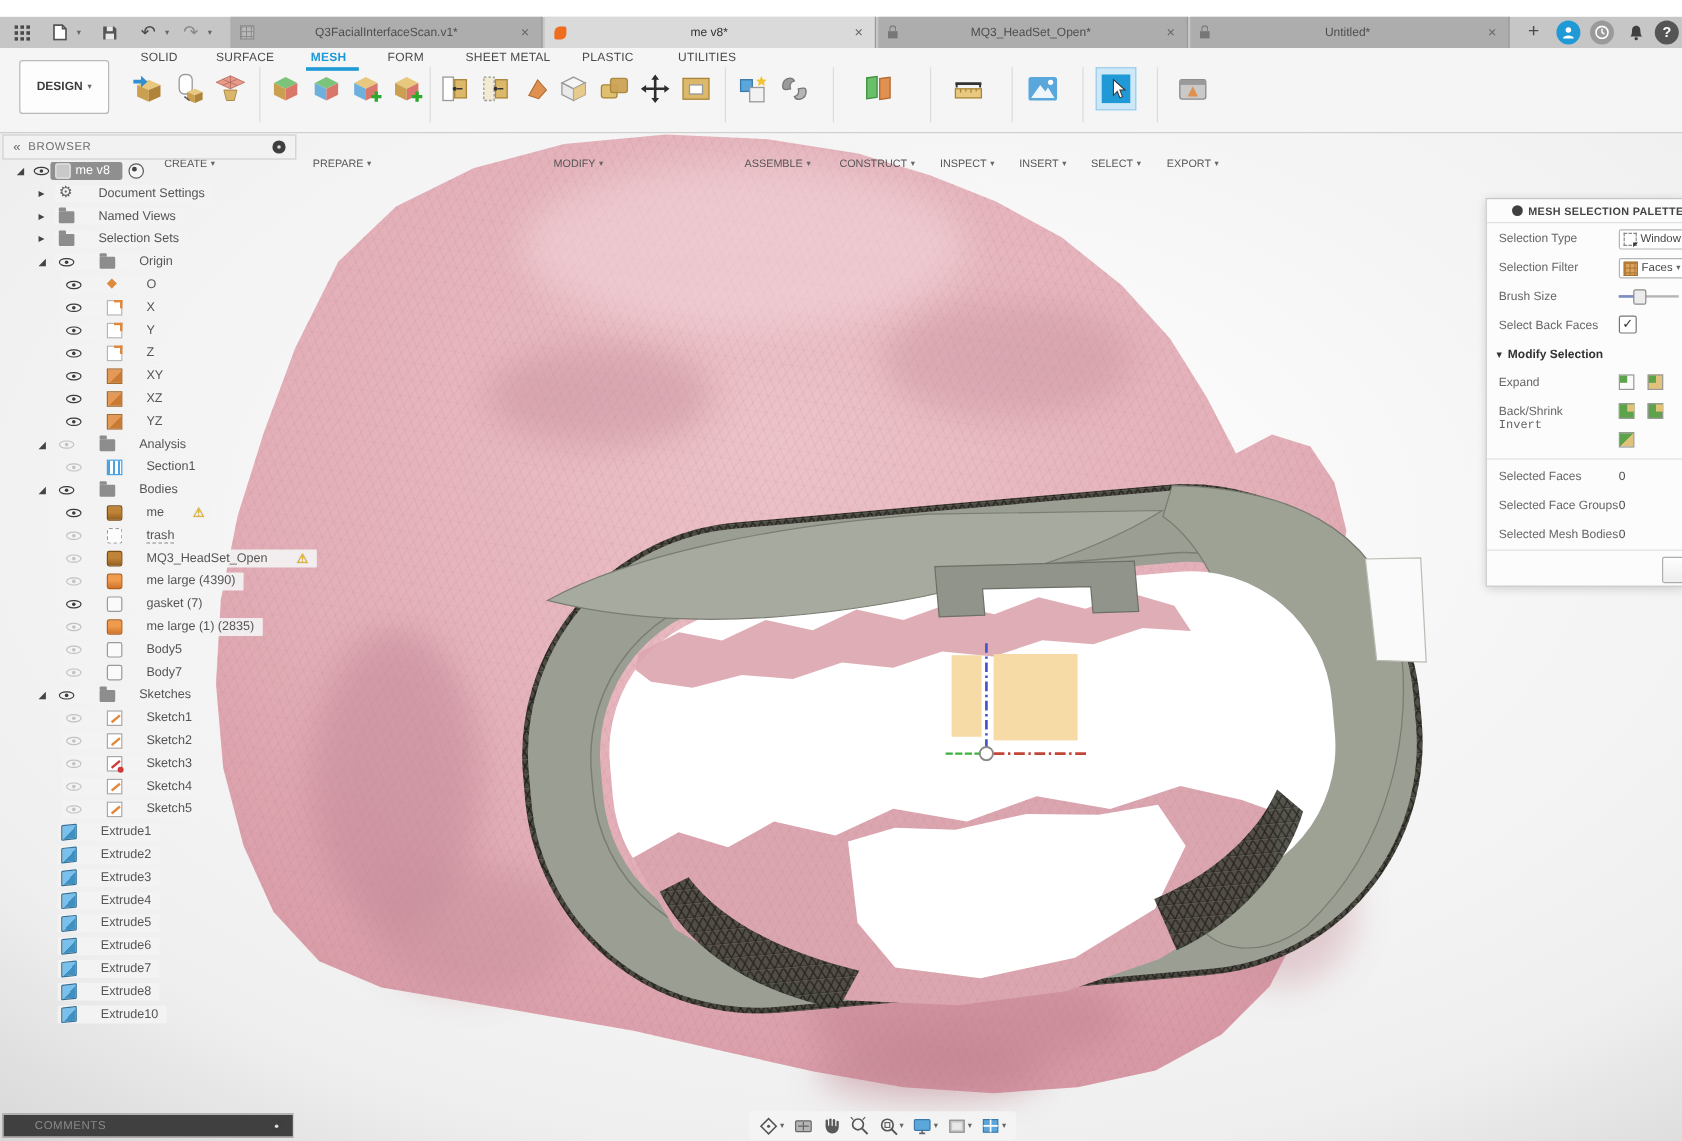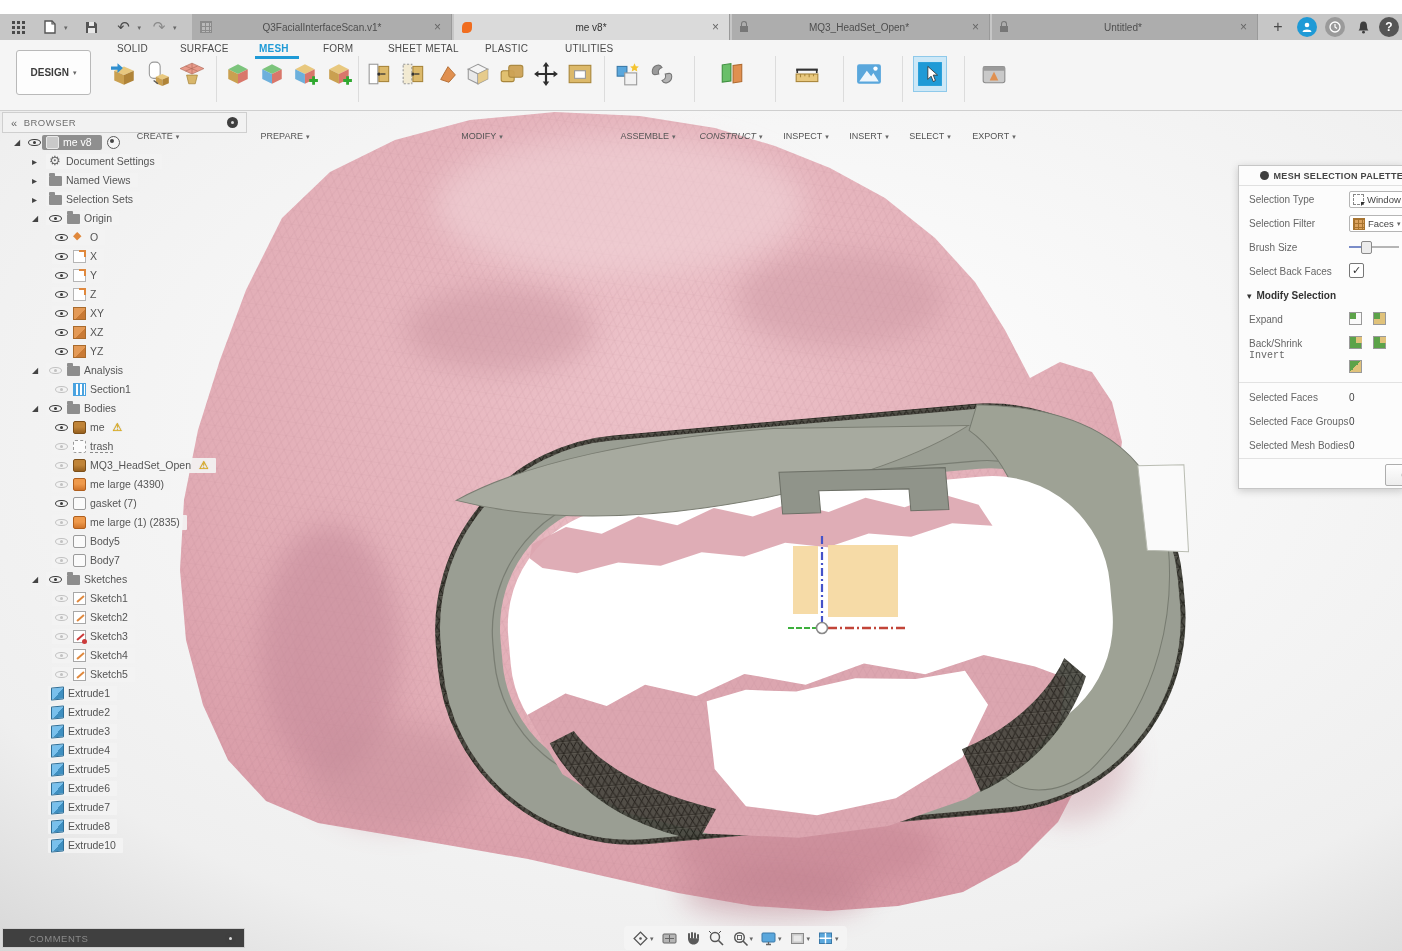--- a/index.html
+++ b/index.html
@@ -34,21 +34,21 @@
   
   .bheader{position:absolute;left:2px;top:112px;width:243px;height:19px;background:#f2f2f2;border:1px solid #cfcfcf;display:flex;align-items:center;font-size:9.5px;color:#6e6e6e;letter-spacing:.5px;}
   .dotbtn{width:11px;height:11px;border-radius:50%;background:#3f3f3f;position:relative;}
   .dotbtn::after{content:"";position:absolute;left:4px;top:4px;width:3px;height:3px;border-radius:50%;background:#ddd;}
   .tree{position:absolute;left:2px;top:134px;width:250px;}
   .trow{height:16px;margin-bottom:3px;display:flex;align-items:center;font-size:10.5px;color:#555;white-space:nowrap;}
   .lv0{padding-left:12px}.lv1{padding-left:30px}.lv2{padding-left:50px}.lvE{padding-left:46px}
   .exp{width:14px;font-size:8px;color:#444;flex:none;}
   .exp.c::before{content:"▸";font-size:10px;}
   .exp.e::before{content:"◢";font-size:8px;}
-  .pill{display:flex;align-items:center;gap:4px;background:rgba(243,243,243,.92);padding:1px 7px 1px 3px;border-radius:1px;}
+  .pill{display:flex;align-items:center;gap:20px;background:rgba(243,243,243,.92);padding:1px 7px 1px 3px;border-radius:1px;}
   .rootpill{display:flex;align-items:center;gap:4px;background:#8f8f8f;color:#fff;padding:1px 10px 1px 4px;border-radius:2px;font-size:10.5px;}
   .rootcube{width:11px;height:11px;background:#c9c9c9;border:1px solid #e8e8e8;border-radius:2px;}
   .radio{width:11px;height:11px;border:1.5px solid #5a5a5a;border-radius:50%;margin-left:5px;position:relative;background:#f5f5f5;}
   .radio::after{content:"";position:absolute;left:2.5px;top:2.5px;width:4px;height:4px;border-radius:50%;background:#444;}
   .eye{position:relative;width:14px;height:12px;flex:none;}
   .eye::before{content:"";position:absolute;left:0;top:2.5px;width:11px;height:5.5px;border:1.3px solid #3c3c3c;border-radius:50%;}
   .eye::after{content:"";position:absolute;left:4.6px;top:4.8px;width:3.4px;height:3.4px;background:#3c3c3c;border-radius:50%;}
   .eye.off::before{border-color:#c2c2c2;}
   .eye.off::after{background:#c2c2c2;}
   .ti{width:13px;height:13px;flex:none;position:relative;box-sizing:border-box;}
@@ -458,21 +458,21 @@
         <span class="caret">▾</span>
       </div>
   <div class="glabel" style="left:437px;width:90px;">
         <span>MODIFY</span>
         <span class="caret">▾</span>
       </div>
   <div class="glabel" style="left:603px;width:90px;">
         <span>ASSEMBLE</span>
         <span class="caret">▾</span>
       </div>
-  <div class="glabel" style="left:686px;width:90px;font-style:italic;">
+  <div class="glabel" style="left:686px;width:90px;">
         <span>CONSTRUCT</span>
         <span class="caret">▾</span>
       </div>
   <div class="glabel" style="left:761px;width:90px;">
         <span>INSPECT</span>
         <span class="caret">▾</span>
       </div>
   <div class="glabel" style="left:824px;width:90px;">
         <span>INSERT</span>
         <span class="caret">▾</span>

